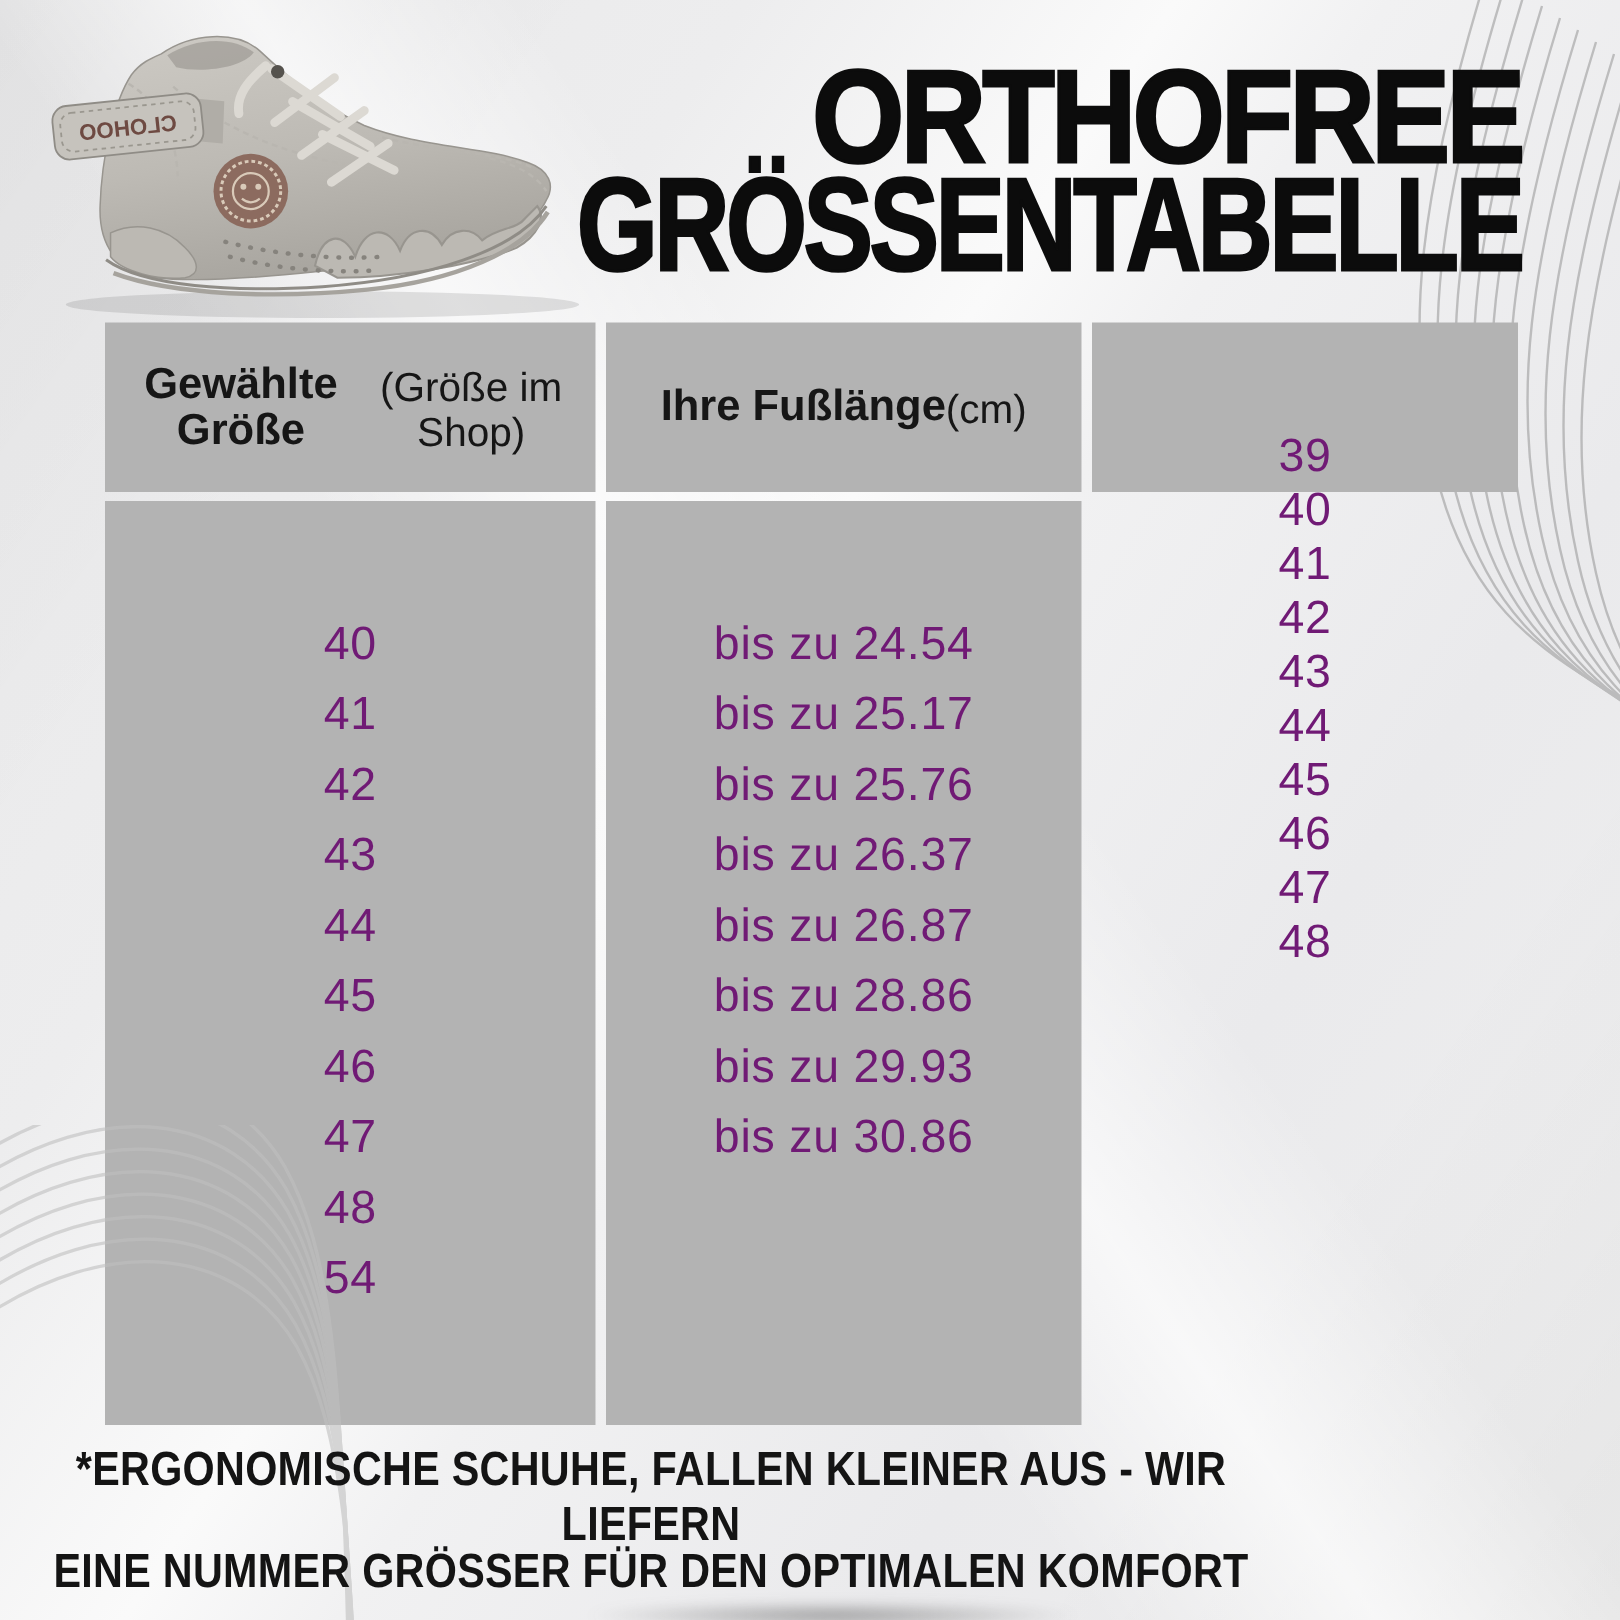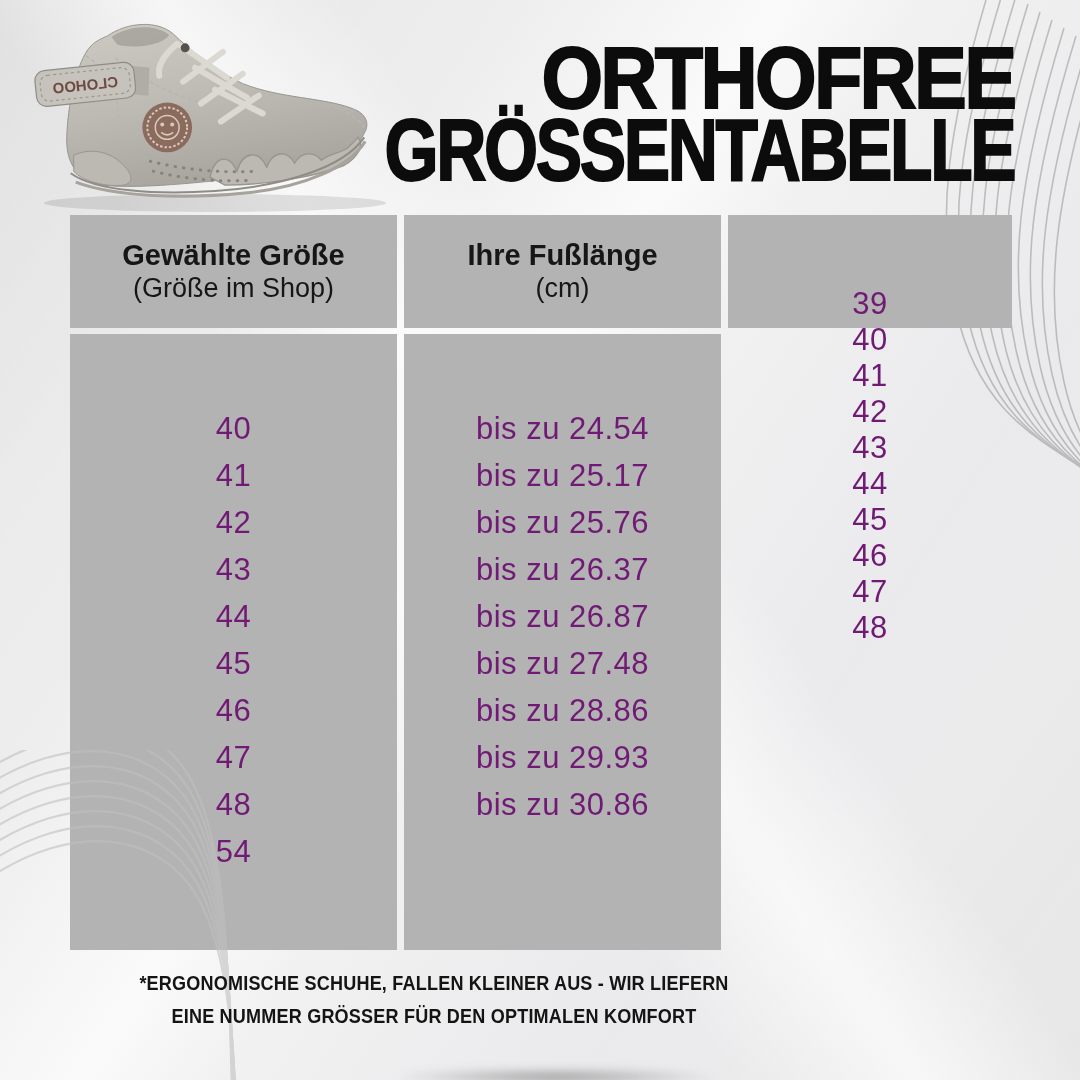--- a/index.html
+++ b/index.html
@@ -21,30 +21,30 @@
   
   .title{position:absolute;top:42px;right:66px;z-index:3;text-align:right;
     color:#0c0c0c;font-weight:bold;font-size:88px;line-height:72px;letter-spacing:-3px;
     -webkit-text-stroke:2px #0c0c0c;white-space:nowrap;}
   .title .t1{transform:scaleX(.90);transform-origin:100% 50%;}
   .title .t2{transform:scaleX(.79);transform-origin:100% 50%;}
   
   .size-table{position:absolute;left:70px;top:215px;z-index:4;display:grid;
     grid-template-columns:327px 317px 284px;grid-template-rows:113px 616px;gap:6px 7px;}
   .cell{background:#b3b3b3;color:#161616;}
-  .head{display:flex;flex-direction:column;align-items:center;justify-content:center;text-align:center;padding:4px 10px;box-sizing:border-box;}
+  .head{display:flex;flex-direction:row;align-items:center;justify-content:center;text-align:center;padding:4px 10px;box-sizing:border-box;}
   .h-title{font-weight:bold;font-size:29px;line-height:31px;}
   .h-sub{font-weight:normal;font-size:27px;line-height:30px;margin-top:2px;}
   .head:nth-child(3) .h-sub{font-weight:bold;font-size:29px;margin-left:29px;}
   .body-cell{padding-top:71px;box-sizing:border-box;display:flex;flex-direction:column;align-items:center;}
   .val{height:47px;display:flex;align-items:center;justify-content:center;
     font-size:31px;color:#701a75;letter-spacing:.5px;}
   
   .footnote{position:absolute;left:0;top:966px;width:868px;z-index:7;text-align:center;
-    color:#141414;font-weight:bold;font-size:19px;line-height:33px;letter-spacing:.2px;}
+    color:#141414;font-weight:bold;font-size:29px;line-height:33px;letter-spacing:.2px;}
   .footnote div{transform:scale(.95,1.1);transform-origin:50% 50%;}
 </style>
 </head>
 <body>
 
 <div class="canvas">
   <div class="sheen"></div>
 
   <svg class="deco deco-tr" width="320" height="640" viewBox="0 0 320 640">
     <defs>
@@ -186,21 +186,20 @@
       <div class="val">47</div>
       <div class="val">48</div>
       <div class="val">54</div>
     </div>
     <div class="cell body-cell">
       <div class="val">bis zu 24.54</div>
       <div class="val">bis zu 25.17</div>
       <div class="val">bis zu 25.76</div>
       <div class="val">bis zu 26.37</div>
       <div class="val">bis zu 26.87</div>
-      <div class="val">bis zu 27.48</div>
       <div class="val">bis zu 28.86</div>
       <div class="val">bis zu 29.93</div>
       <div class="val">bis zu 30.86</div>
     </div>
   </div>
 
   <div class="footnote">
     <div>*ERGONOMISCHE SCHUHE, FALLEN KLEINER AUS - WIR LIEFERN</div>
     <div>EINE NUMMER GRÖSSER FÜR DEN OPTIMALEN KOMFORT</div>
   </div>

